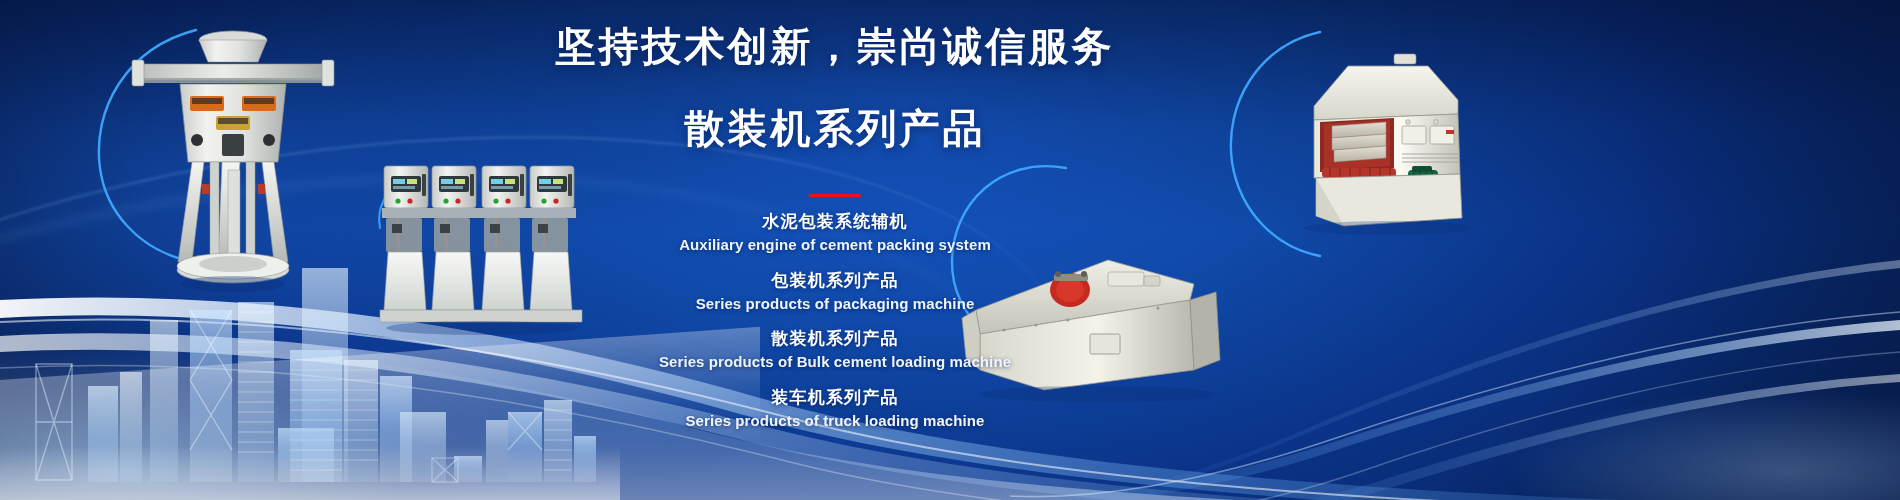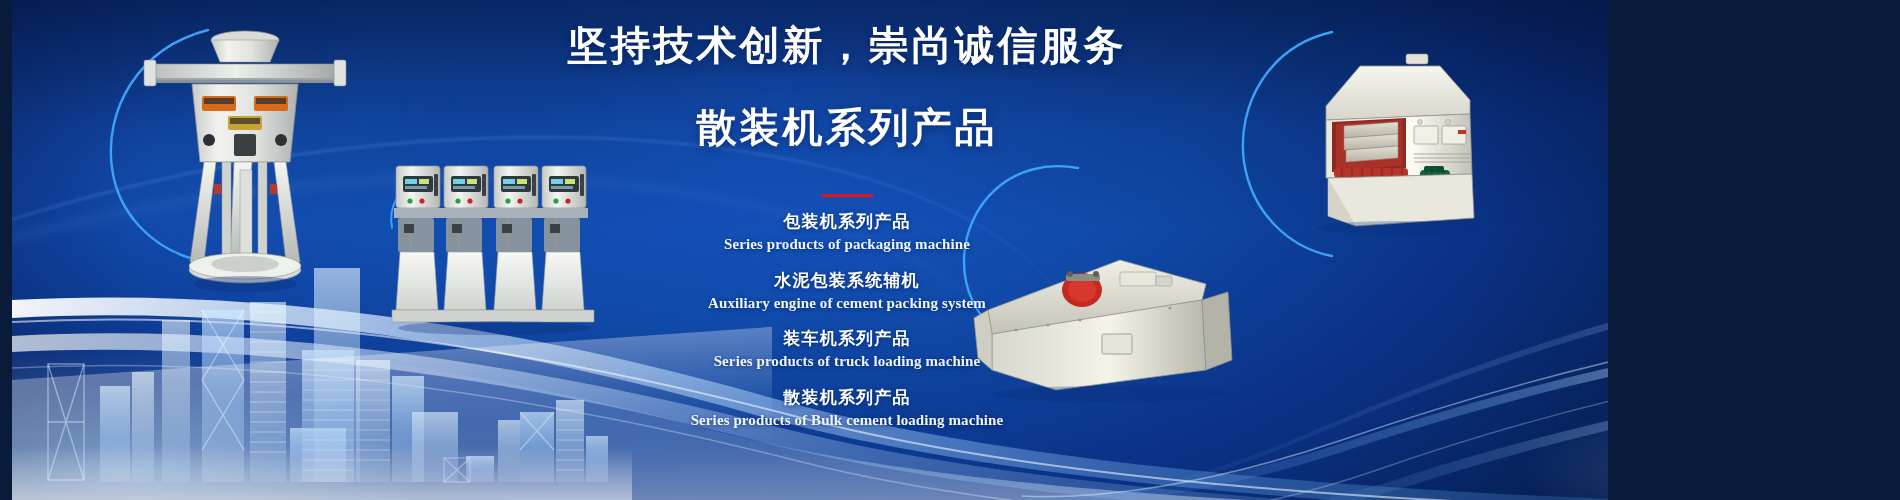--- a/index.html
+++ b/index.html
@@ -5,26 +5,25 @@
 <style>
   html, body {
     margin: 0;
     padding: 0;
     background: #0a1a3a;
   }
   * { box-sizing: border-box; }
 
   #banner {
     position: relative;
-    width: 1596px;
+    width: 1900px;
     height: 500px;
     overflow: hidden;
-    font-family: Liberation Serif, serif;
+    font-family: Liberation Sans, sans-serif;
     background: #0f3fa0;
-    margin-left: 12px;
   }
 
   
   .bg-base {
     position: absolute; inset: 0;
     background:
       radial-gradient(ellipse 1100px 620px at 48% 20%, #1658c8 0%, #1049a8 38%, #0a3184 68%, #072258 100%);
   }
   .bg-vignette {
     position: absolute; inset: 0;
@@ -540,35 +539,35 @@
 
     <h2 class="headline l2">散装机系列产品</h2>
 
     <div class="divider-wrap">
       <span class="divider"></span>
     </div>
 
     <div class="prodlist">
 
       <div class="prod-item">
+        <div class="prod-cn">水泥包装系统辅机</div>
+        <div class="prod-en">Auxiliary engine of cement packing system</div>
+      </div>
+
+      <div class="prod-item">
         <div class="prod-cn">包装机系列产品</div>
         <div class="prod-en">Series products of packaging machine</div>
       </div>
 
       <div class="prod-item">
-        <div class="prod-cn">水泥包装系统辅机</div>
-        <div class="prod-en">Auxiliary engine of cement packing system</div>
+        <div class="prod-cn">散装机系列产品</div>
+        <div class="prod-en">Series products of Bulk cement loading machine</div>
       </div>
 
       <div class="prod-item">
         <div class="prod-cn">装车机系列产品</div>
         <div class="prod-en">Series products of truck loading machine</div>
       </div>
 
-      <div class="prod-item">
-        <div class="prod-cn">散装机系列产品</div>
-        <div class="prod-en">Series products of Bulk cement loading machine</div>
-      </div>
-
     </div>
   </div>
 
 </div>
 
 </body></html>

